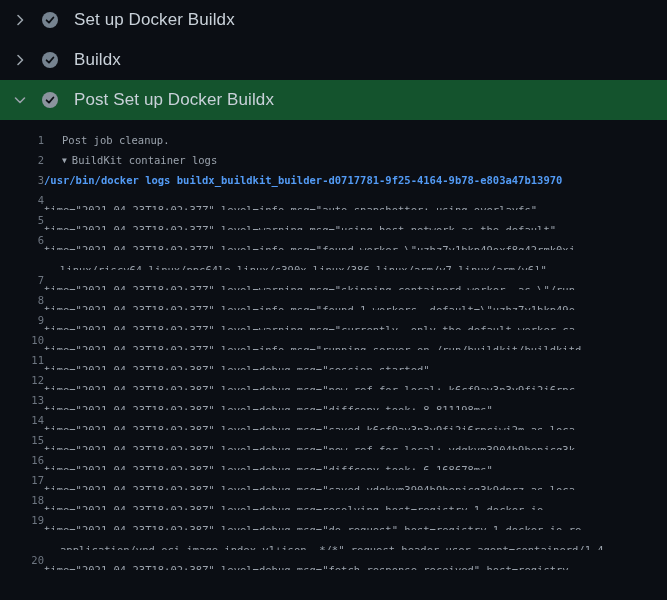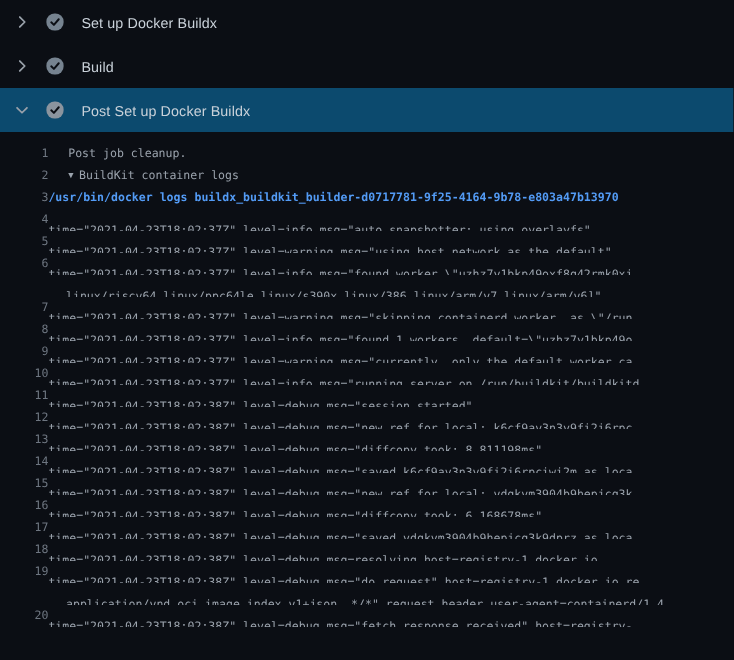--- a/index.html
+++ b/index.html
@@ -11,35 +11,35 @@
     background: #0b0e14;
     font-family: "Liberation Sans", sans-serif;
   }
   
   .steps { width: 100%; }
   .step {
     display: flex; align-items: center;
     height: 40px;
     cursor: pointer;
   }
-  .step.expanded { background: #0c4a6e; }
+  .step.expanded { background: #14532d; }
   .step .chev {
     width: 16px; height: 16px;
     margin-left: 12px;
     display: flex; align-items: center; justify-content: center;
     flex: none;
   }
   .step .check {
     width: 16px; height: 16px;
     margin-left: 14px;
     flex: none;
   }
   .step .title {
     margin-left: 16px;
-    font-size: 13px;
+    font-size: 17px;
     color: #c9d1d9;
     letter-spacing: 0.1px;
   }
   
   .log {
     padding-top: 10px;
     font-family: "DejaVu Sans Mono", "Liberation Mono", monospace;
     font-size: 10.5px;
     line-height: 20px;
     color: #9ba3ad;
@@ -87,21 +87,21 @@
         <svg width="16" height="16" viewBox="0 0 16 16">
             <path d="M6 3.5 L10.5 8 L6 12.5" fill="none" stroke="#99a1aa" stroke-width="1.6" stroke-linecap="round" stroke-linejoin="round"></path>
           </svg>
       </span>
       <span class="check">
         <svg width="16" height="16" viewBox="0 0 16 16">
             <circle cx="8" cy="8" r="8" fill="#768390"></circle>
             <path d="M4.6 8.3 L7 10.6 L11.4 5.5" fill="none" stroke="#0b0e14" stroke-width="1.8" stroke-linecap="round" stroke-linejoin="round"></path>
           </svg>
       </span>
-      <span class="title">Build</span>
+      <span class="title">Buildx</span>
     </div>
 
 
     <div class="step expanded">
       <span class="chev">
         <svg width="16" height="16" viewBox="0 0 16 16">
             <path d="M3.5 6 L8 10.5 L12.5 6" fill="none" stroke="#99a1aa" stroke-width="1.6" stroke-linecap="round" stroke-linejoin="round"></path>
           </svg>
       </span>
       <span class="check">

